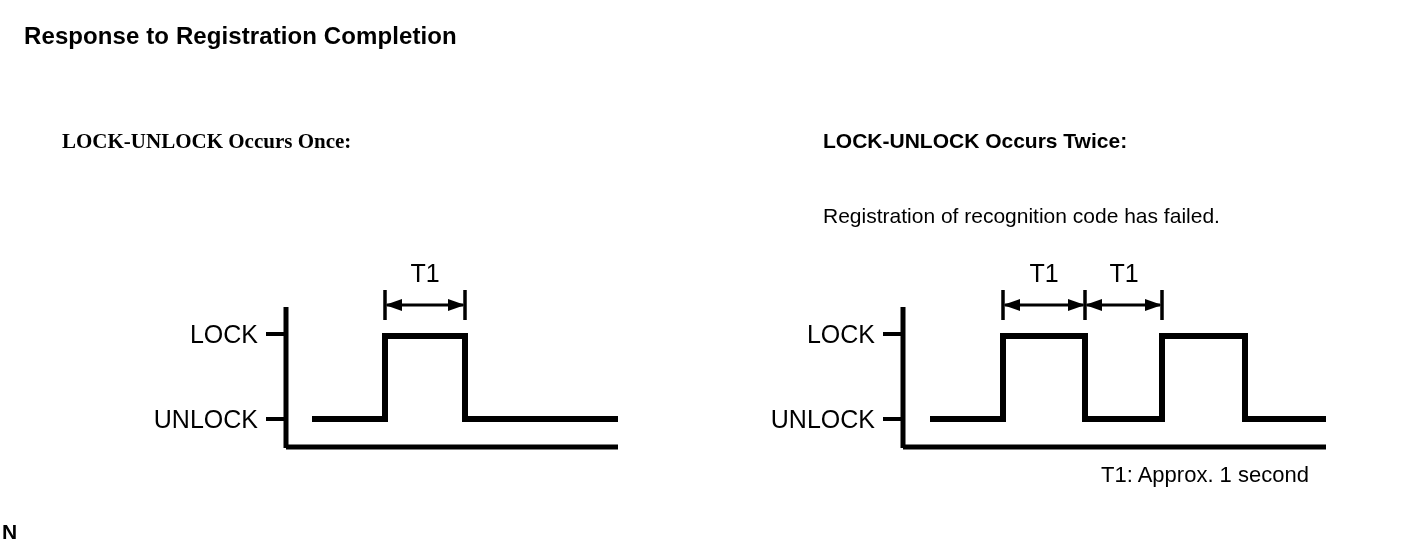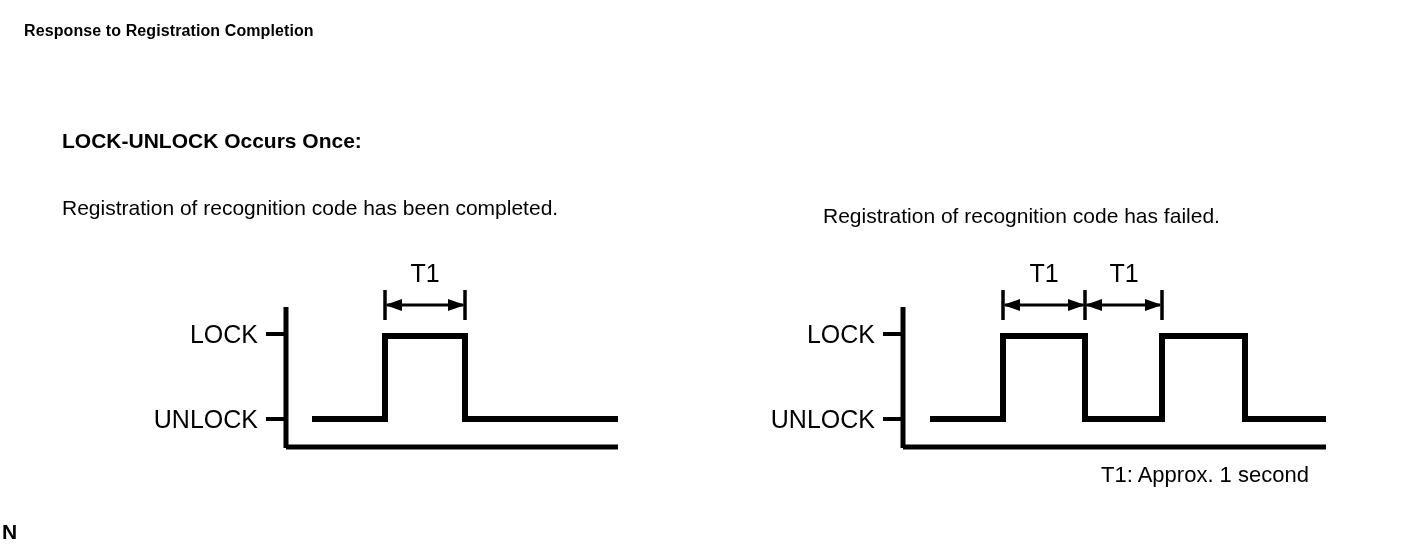--- a/index.html
+++ b/index.html
@@ -15,42 +15,42 @@
     overflow: hidden;
     font-family: "Liberation Sans", sans-serif;
     color: #000000;
     -webkit-font-smoothing: antialiased;
   }
   .abs { position: absolute; }
 
   #page-title {
     left: 24px;
     top: 22px;
-    font-size: 16px;
+    font-size: 24px;
     font-weight: bold;
     letter-spacing: 0.1px;
     white-space: nowrap;
   }
 
   .panel { position: absolute; top: 0; height: 555px; }
   #panel-once  { left: 0px;   width: 780px; }
   #panel-twice { left: 760px; width: 661px; }
 
   .panel-heading {
     font-size: 21px;
     font-weight: bold;
     white-space: nowrap;
   }
   .panel-desc {
     font-size: 21px;
     font-weight: normal;
     white-space: nowrap;
   }
 
-  #heading-once  { left: 62px; top: 129px; }
+  #heading-once  { left: 62px; top: 129px; font-family: Liberation Serif, serif; }
   #desc-once     { left: 62px; top: 196px; }
   #heading-twice { left: 63px; top: 129px; }
   #desc-twice    { left: 63px; top: 196px; margin-top: 8px; }
 
   .waveform-svg { display: block; }
   #wave-once  { left: 140px; top: 250px; }
   #wave-twice { left: 740px; top: 250px; }
 
   .wf-axis,
   .wf-tick,
@@ -100,21 +100,20 @@
 </style>
 </head>
 <body>
 
 <div class="abs" id="page-title">Response to Registration Completion</div>
 
 <section class="panel" id="panel-once">
 
   <div class="abs panel-heading" id="heading-once">LOCK-UNLOCK Occurs Once:</div>
 
-  <div class="abs panel-desc" id="desc-once">Registration of recognition code has been completed.</div>
 
   <svg class="abs waveform-svg" id="wave-once" width="500" height="220" viewBox="0 0 500 220">
 
     <line class="wf-axis" x1="146" y1="57" x2="146" y2="198"></line>
 
     <line class="wf-baseline" x1="146" y1="197" x2="478" y2="197"></line>
 
     <line class="wf-tick" x1="126" y1="84" x2="146" y2="84"></line>
     <line class="wf-tick" x1="126" y1="169" x2="146" y2="169"></line>
 
@@ -129,20 +128,21 @@
     <line class="wf-dim" x1="247" y1="55" x2="323" y2="55"></line>
     <polygon class="wf-arrowhead" points="245,55 262,49 262,61"></polygon>
     <polygon class="wf-arrowhead" points="325,55 308,49 308,61"></polygon>
 
     <text class="wf-dimlabel" x="285" y="32">T1</text>
   </svg>
 </section>
 
 <section class="panel" id="panel-twice">
 
+  <div class="abs panel-heading" id="heading-twice">LOCK-UNLOCK Occurs Twice:</div>
 
   <div class="abs panel-desc" id="desc-twice">Registration of recognition code has failed.</div>
 </section>
 
 <svg class="abs waveform-svg" id="wave-twice" width="620" height="220" viewBox="0 0 620 220">
 
   <line class="wf-axis" x1="163" y1="57" x2="163" y2="198"></line>
 
   <line class="wf-baseline" x1="163" y1="197" x2="586" y2="197"></line>
 

